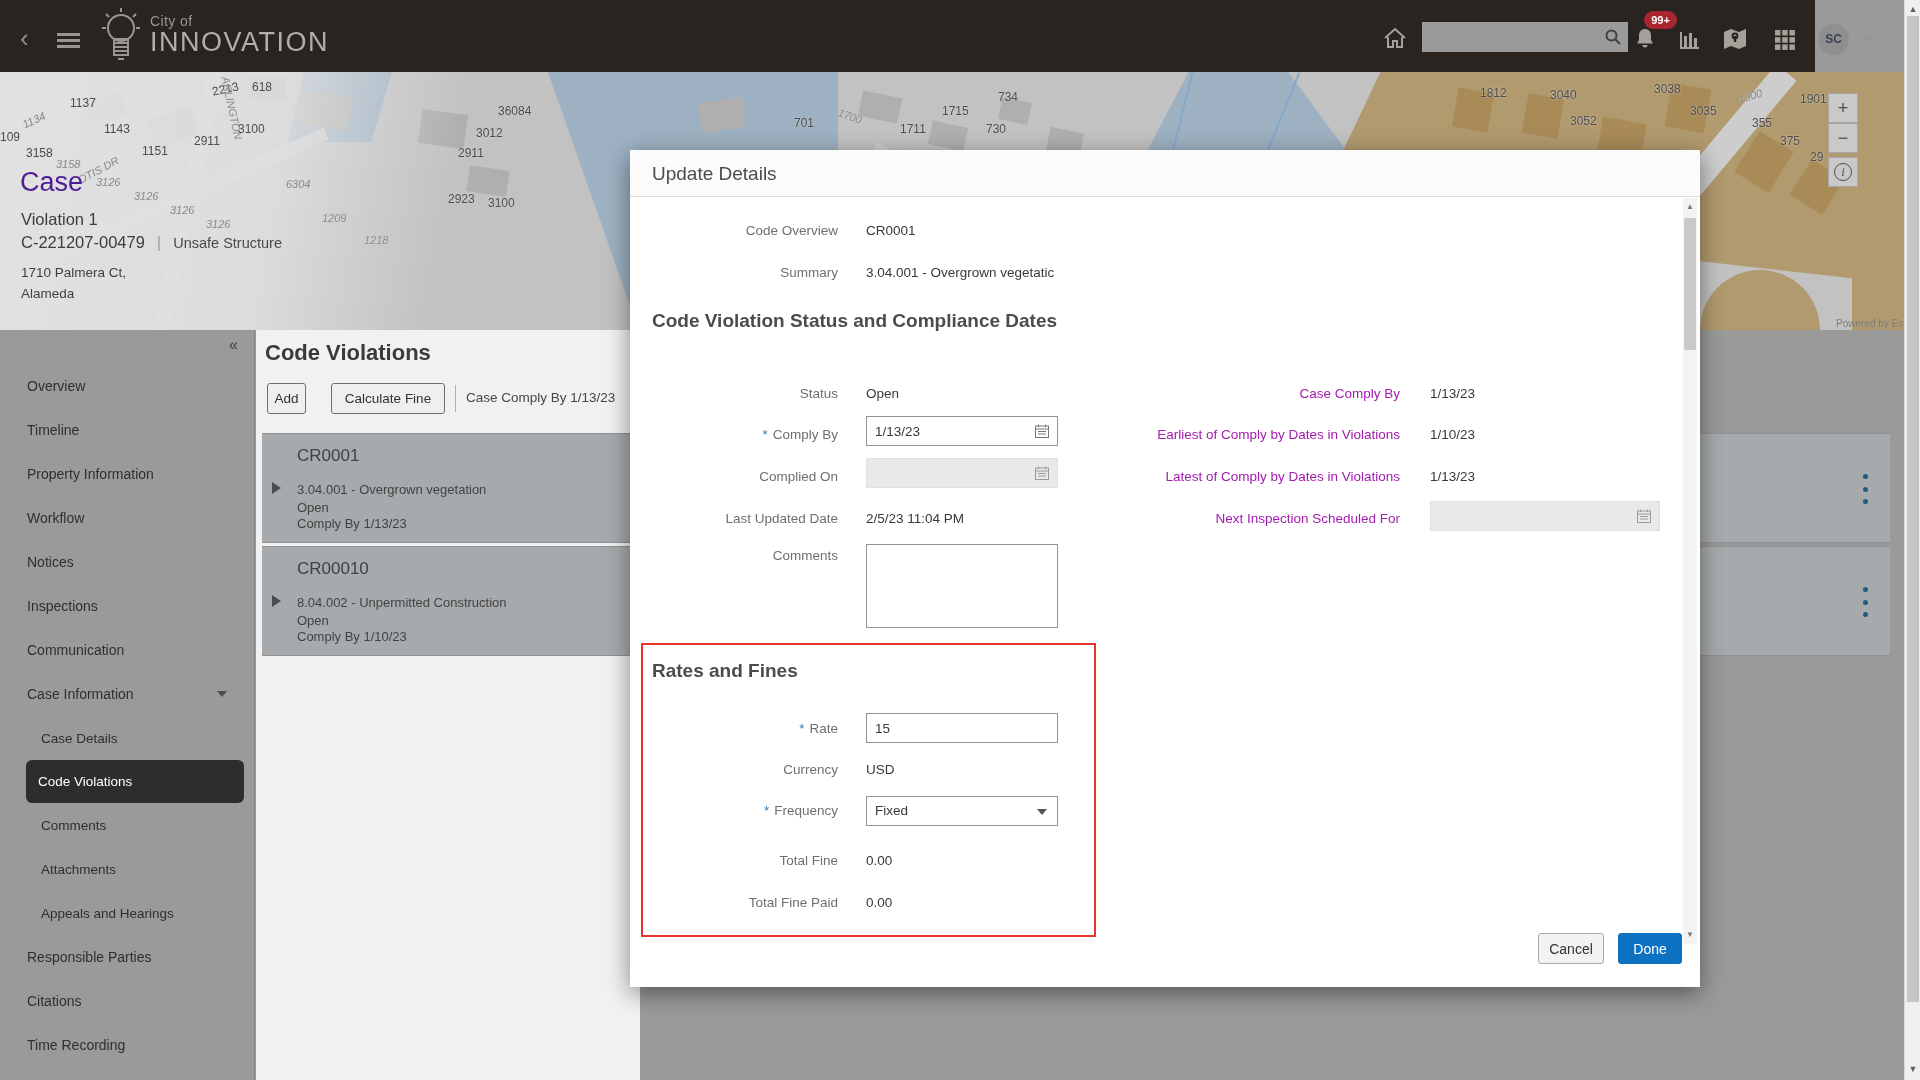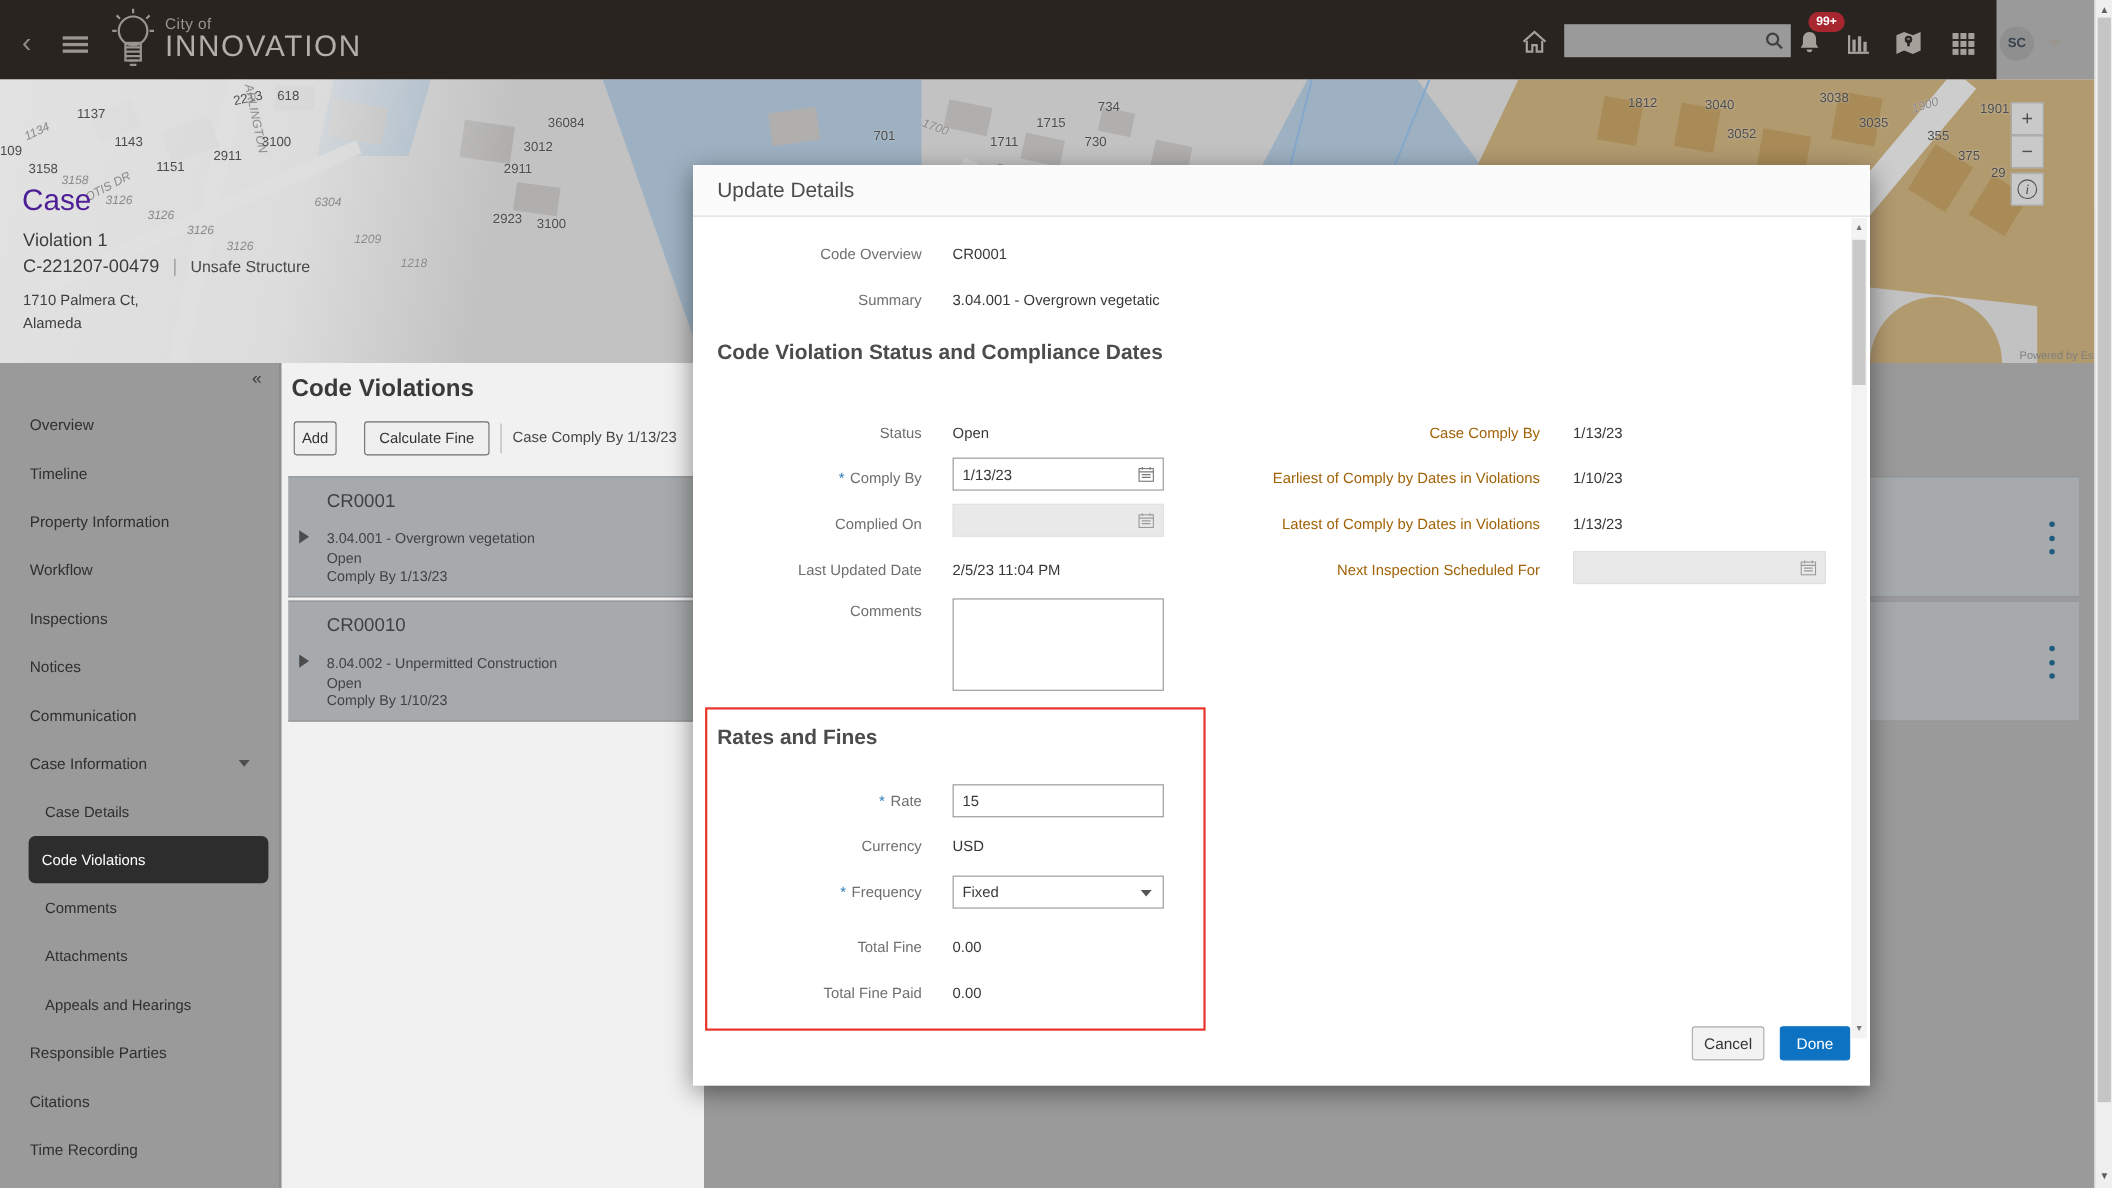--- a/index.html
+++ b/index.html
@@ -88,21 +88,21 @@
   .kebab i { width:5px; height:5px; border-radius:50%; background:#1d5c7e; }
 
   
   .modal { position:absolute; left:630px; top:150px; width:1070px; height:837px; background:#fff; box-shadow:0 6px 22px rgba(0,0,0,.45); z-index:40; }
   .m-header { position:absolute; left:0; top:0; width:100%; height:47px; background:#fbfbfb; border-bottom:1px solid #dcdcdc; }
   .m-title { position:absolute; left:22px; top:0; line-height:47px; font-size:19px; color:#4c4c4c; }
   .m-sec { position:absolute; left:22px; font-size:19px; color:#4c4c4c; }
   .mrow { position:absolute; left:0; width:1040px; height:18px; font-size:13.5px; }
   .ml  { position:absolute; left:0; width:208px; text-align:right; color:#6f6f6f; }
   .mv  { position:absolute; left:236px; color:#383838; }
-  .mlr { position:absolute; left:300px; width:470px; text-align:right; color:#a16207; }
+  .mlr { position:absolute; left:300px; width:470px; text-align:right; color:#a21caf; }
   .mvr { position:absolute; left:800px; color:#383838; }
   .star { color:#2e7cb8; margin-right:5px; }
   .m-input { position:absolute; left:236px; width:192px; height:30px; border:1px solid #949494; font-size:13.5px; color:#383838; padding:0 26px 0 8px; font-family:"Liberation Sans",sans-serif; background:#fff; }
   .m-input.plain { padding-right:8px; }
   .m-input:disabled, .m-input.disabled { background:#e9e9e9; border:1px solid #e0e0e0; }
   .cal-icon { position:absolute; pointer-events:none; }
   .m-textarea { position:absolute; left:236px; top:394px; width:192px; height:84px; border:1px solid #949494; resize:none; font-family:"Liberation Sans",sans-serif; font-size:13px; padding:4px; }
   .m-select { position:absolute; left:236px; top:646px; width:192px; height:30px; border:1px solid #949494; font-size:13.5px; color:#383838; padding-left:8px; line-height:28px; cursor:pointer; background:#fff; }
   .m-select .sel-caret { position:absolute; right:10px; top:12px; width:0; height:0; border-left:5.5px solid transparent; border-right:5.5px solid transparent; border-top:6px solid #555; }
   .m-scroll { position:absolute; left:1053px; top:48px; width:14px; height:746px; background:#f3f3f3; }
@@ -322,24 +322,24 @@
         <div class="side-item">
           <span>Timeline</span>
         </div>
         <div class="side-item">
           <span>Property Information</span>
         </div>
         <div class="side-item">
           <span>Workflow</span>
         </div>
         <div class="side-item">
+          <span>Notices</span>
+        </div>
+        <div class="side-item">
           <span>Inspections</span>
-        </div>
-        <div class="side-item">
-          <span>Notices</span>
         </div>
         <div class="side-item">
           <span>Communication</span>
         </div>
         <div class="side-item">
           <span>Case Information</span>
           <span class="caret"></span>
         </div>
         <div class="side-item child">
           <span>Case Details</span>

